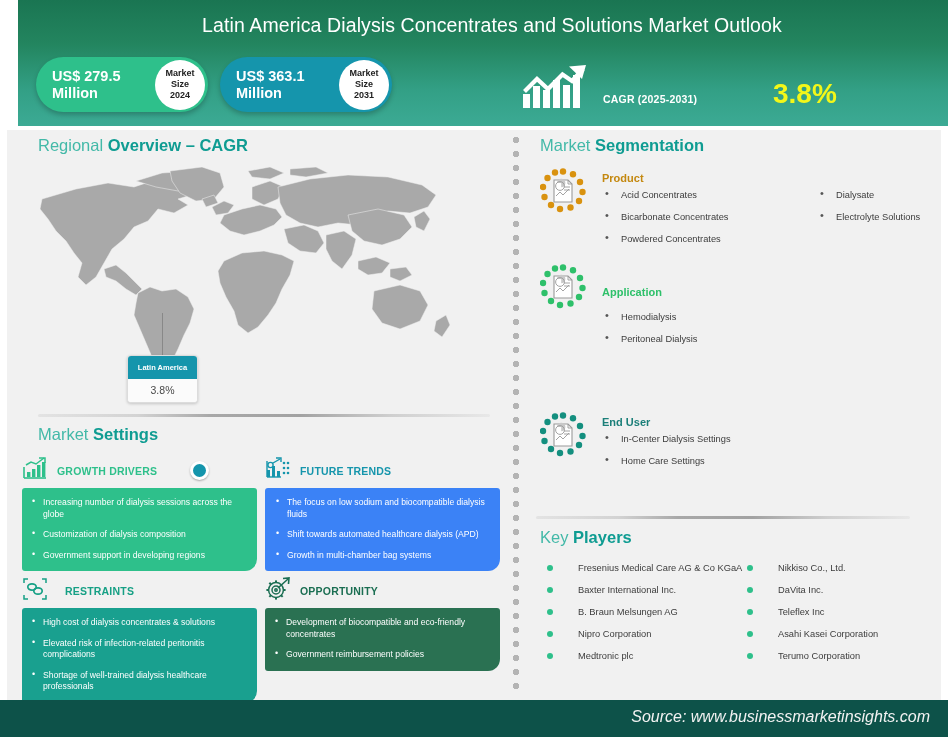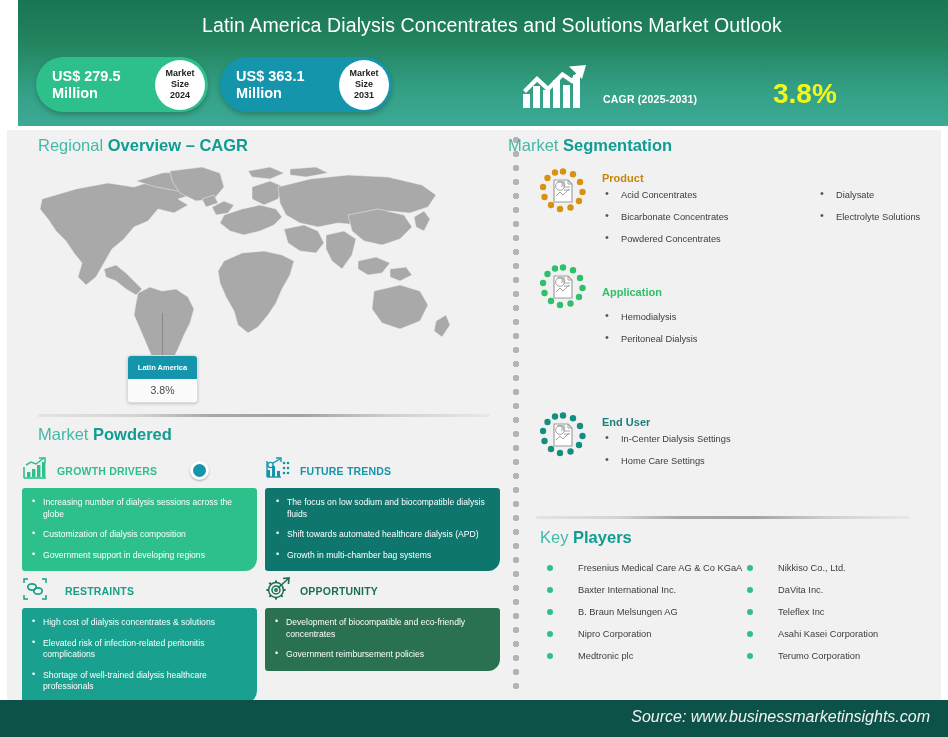--- a/index.html
+++ b/index.html
@@ -136,40 +136,40 @@
   .dh-trends  { color: #1595ac; }
   .dh-restr   { color: #16a085; margin-left: 8px; }
   .dh-oppo    { color: #1b6e52; }
 
   .dyn-box {
     border-radius: 3px 3px 12px 3px;
     padding: 9px 10px 10px 8px;
     color: #ffffff;
   }
   .box-drivers { background: #2ec08b; }
-  .box-trends  { background: #0f766e; padding-left: 9px; }
+  .box-trends  { background: #3b82f6; padding-left: 9px; }
   .box-restr   { background: #19a08f; }
   .box-oppo    { background: #2a7152; }
 
   .dyn-box ul { list-style: none; }
   .dyn-box li {
     position: relative;
     padding-left: 13px;
     font-size: 8.6px; line-height: 11.5px;
     margin-bottom: 9px;
   }
   .dyn-box li:last-child { margin-bottom: 0; }
   .dyn-box li:before {
     content: "\2022";
     position: absolute; left: 2px; top: -1px;
     font-size: 9px; color: #ffffff;
   }
 
   
-  .seg-title { position: absolute; left: 508px; top: 136px; }
+  .seg-title { position: absolute; left: 540px; top: 136px; }
   .seg-block { position: absolute; }
   .seg-icon { position: absolute; left: 0; top: 0; width: 46px; height: 46px; }
   .seg-name {
     position: absolute; left: 62px; top: 4px;
     font-size: 11px; font-weight: bold; white-space: nowrap;
   }
   .seg-name.product { color: #c4880f; }
   .seg-name.application { color: #2ec06a; }
   .seg-name.enduser { color: #1b7f79; }
 
@@ -320,21 +320,21 @@
   </div>
   <div class="pin-stem"></div>
   <div class="callout">
     <div class="callout-head">Latin America</div>
     <div class="callout-body">3.8%</div>
   </div>
 
   <div class="hdivider" style="left:38px; top:414px; width:452px;"></div>
 
   <div class="sec-title dyn-title">
-    <span class="light">Market </span><span class="bold">Powdered</span>
+    <span class="light">Market </span><span class="bold">Settings</span>
   </div>
 
   <div class="dyncol left" style="top:458px;">
     <div class="dyn-head">
       <span>
         <svg width="26" height="24" viewBox="0 0 26 24">
           <g stroke="#2ec08b" fill="none" stroke-width="1.6">
             <path d="M2 21 L2 10"></path>
               <path d="M24 21 L2 21"></path>
           </g>

